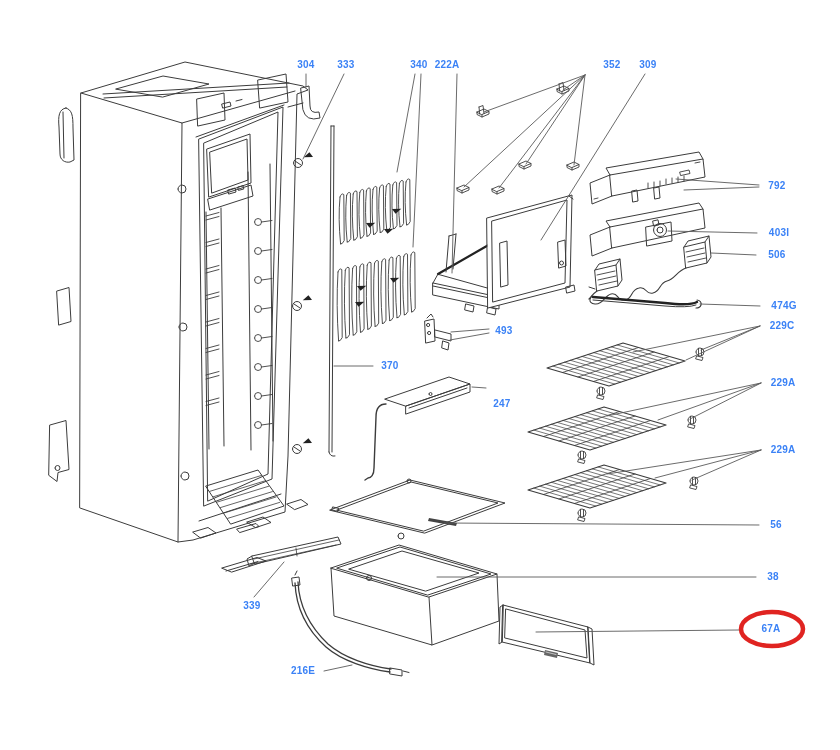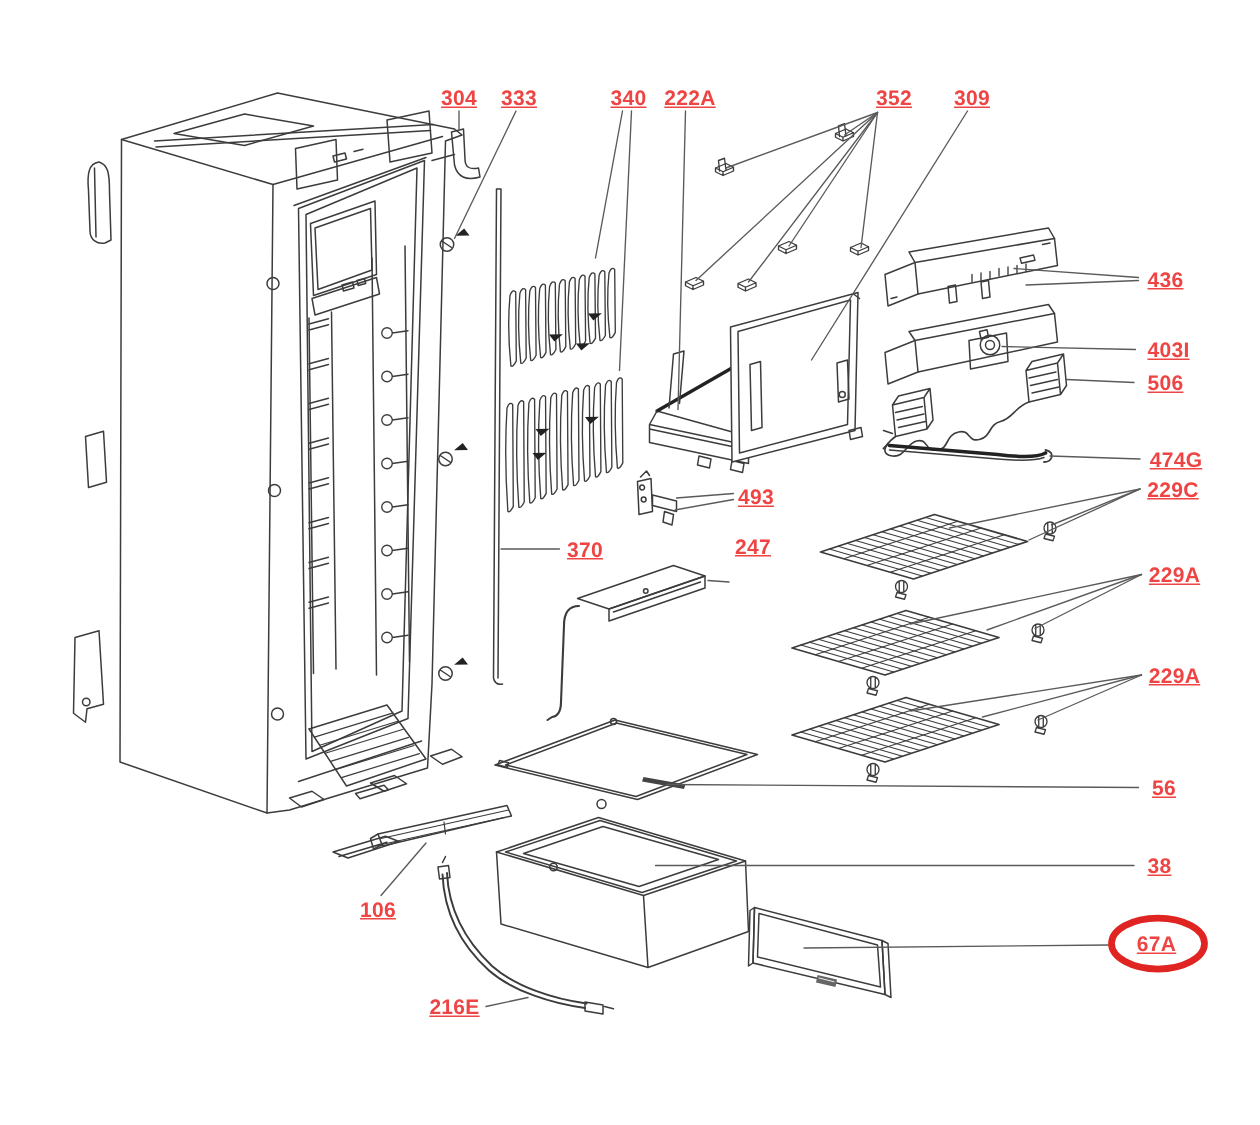--- a/index.html
+++ b/index.html
@@ -1,21 +1,21 @@
 <!DOCTYPE html>
 <html><head>
 <meta charset="utf-8">
 <style>
   html,body{margin:0;padding:0;background:#fff;}
   .stage{position:relative;width:840px;height:750px;background:#fff;overflow:hidden;
          font-family:"Liberation Sans",sans-serif;}
   .stage svg{position:absolute;left:0;top:0;}
-  .lbl{position:absolute;transform:translate(-50%,-50%);font-weight:bold;font-size:14px;
-       line-height:1;color:#ef4444;letter-spacing:.2px;white-space:nowrap;
-       font-family:"Liberation Sans",sans-serif;text-decoration:underline;}
+  .lbl{position:absolute;transform:translate(-50%,-50%);font-weight:bold;font-size:10px;
+       line-height:1;color:#3b82f6;letter-spacing:.2px;white-space:nowrap;
+       font-family:"Liberation Sans",sans-serif;}
 </style>
 </head>
 <body>
 
 <div class="stage">
 
 <svg id="art" width="840" height="750" viewBox="0 0 840 750" fill="none" stroke="#3c3c3c" stroke-width="1" stroke-linecap="round" stroke-linejoin="round">
 
   <g>
     <path d="M81,93 L185,62 L303,86 L308,90 L297,94 L288,456 L285,512 L193,540 L178,542 L80,508 Z" fill="#fff"></path>
@@ -323,32 +323,32 @@
         <path d="M254,597 L284,562" fill="none" stroke="#5a5a5a" stroke-width="0.9"></path>
         <path d="M324,671 L352,665" fill="none" stroke="#5a5a5a" stroke-width="0.9"></path>
       </g>
 
   <ellipse cx="772" cy="629" rx="31" ry="17" fill="none" stroke-width="4.5" stroke="#e02421"></ellipse>
 </svg>
 
 <div class="lbl" style="left:306px;top:65px">304</div>
 <div class="lbl" style="left:346px;top:65px">333</div>
 <div class="lbl" style="left:419px;top:65px">340</div>
-<div class="lbl" style="left:460px;top:65px">222A</div>
-<div class="lbl" style="left:596px;top:65px">352</div>
+<div class="lbl" style="left:447px;top:65px">222A</div>
+<div class="lbl" style="left:612px;top:65px">352</div>
 <div class="lbl" style="left:648px;top:65px">309</div>
-<div class="lbl" style="left:777px;top:186px">436</div>
+<div class="lbl" style="left:777px;top:186px">792</div>
 <div class="lbl" style="left:779px;top:233px">403I</div>
 <div class="lbl" style="left:777px;top:255px">506</div>
 <div class="lbl" style="left:784px;top:306px">474G</div>
 <div class="lbl" style="left:782px;top:326px">229C</div>
 <div class="lbl" style="left:783px;top:383px">229A</div>
 <div class="lbl" style="left:783px;top:450px">229A</div>
 <div class="lbl" style="left:776px;top:525px">56</div>
 <div class="lbl" style="left:773px;top:577px">38</div>
 <div class="lbl" style="left:771px;top:629px">67A</div>
 <div class="lbl" style="left:504px;top:331px">493</div>
 <div class="lbl" style="left:390px;top:366px">370</div>
-<div class="lbl" style="left:502px;top:364px">247</div>
-<div class="lbl" style="left:252px;top:606px">106</div>
+<div class="lbl" style="left:502px;top:404px">247</div>
+<div class="lbl" style="left:252px;top:606px">339</div>
 <div class="lbl" style="left:303px;top:671px">216E</div>
 
 </div>
 
 </body></html>

